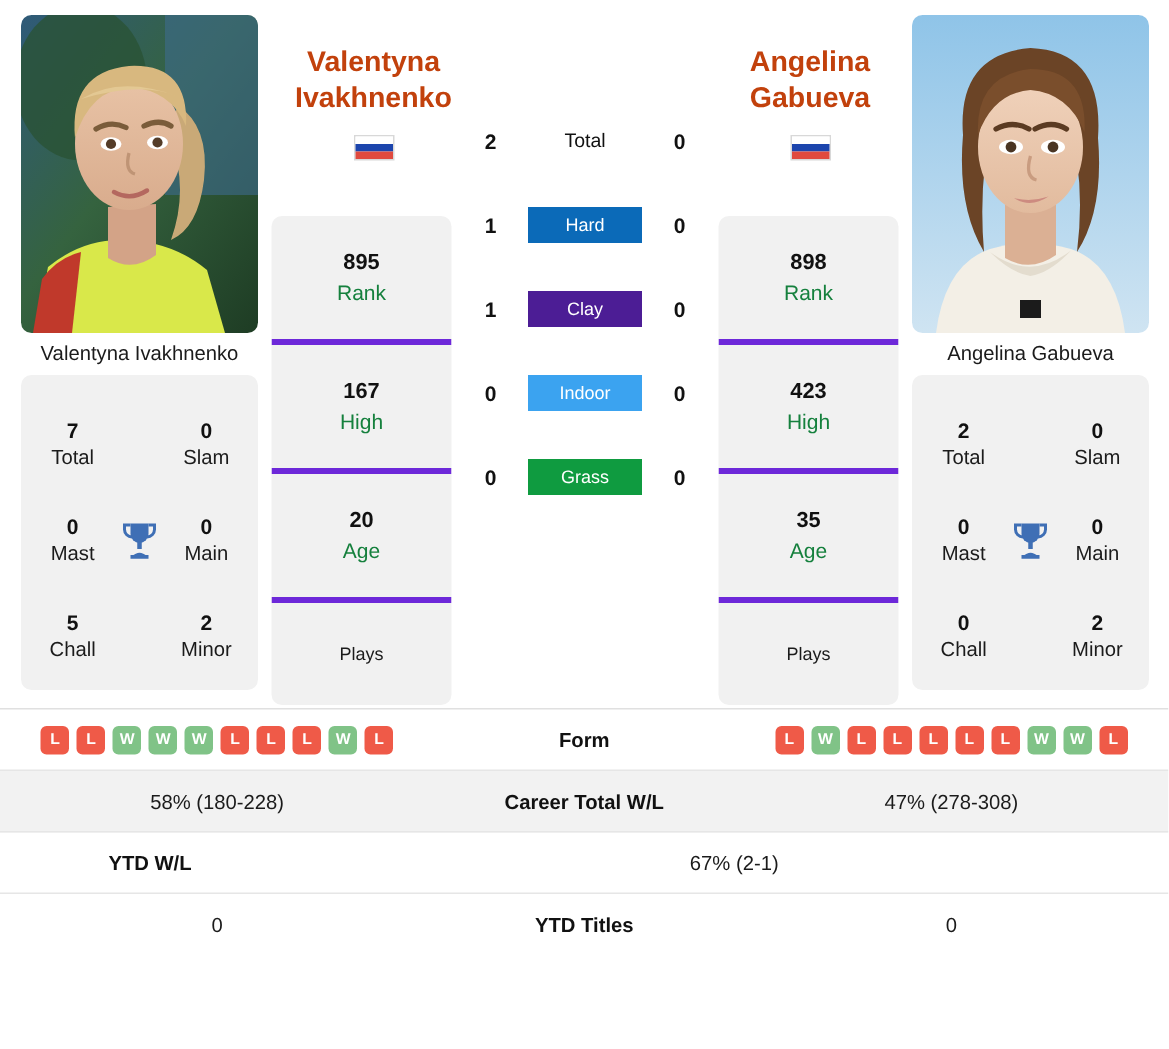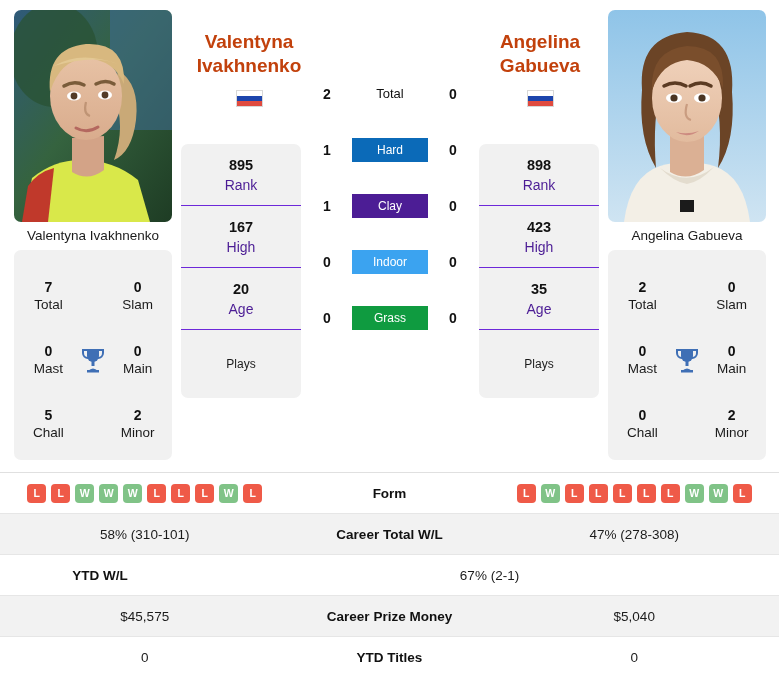--- a/index.html
+++ b/index.html
@@ -69,30 +69,30 @@
     width: 120px;
     flex: 0 0 120px;
     margin: 134px 9px 0 9px;
   }
   .rank-card {
     background: #f1f1f1;
     border-radius: 7px;
     overflow: hidden;
   }
   .rank-cell {
-    height: 62px;
+    height: 86px;
     display: flex;
     flex-direction: column;
     align-items: center;
     justify-content: center;
-    border-bottom: 1px solid #6d28d9;
+    border-bottom: 4px solid #6d28d9;
   }
   .rank-cell:last-child { border-bottom: none; height: 68px; }
   .rank-cell .num { font-size: 14.5px; font-weight: bold; line-height: 20px; }
-  .rank-cell .lbl { font-size: 14px; line-height: 20px; color: #4c1d95; }
+  .rank-cell .lbl { font-size: 14px; line-height: 20px; color: #15803d; }
   .rank-cell .plays { font-size: 12px; color: #1b1b1b; }
 
   
   .center-col {
     flex: 1 1 auto;
     padding-top: 56px;
     display: flex;
     flex-direction: column;
   }
   .surf-row {
@@ -491,35 +491,30 @@
             <div class="badge L">L</div>
             <div class="badge L">L</div>
             <div class="badge W">W</div>
             <div class="badge W">W</div>
             <div class="badge L">L</div>
           </div>
       </div>
     </div>
 
     <div class="trow alt">
-      <div class="tc-left">58% (310-101)</div>
+      <div class="tc-left">58% (180-228)</div>
       <div class="tc-mid">Career Total W/L</div>
       <div class="tc-right">47% (278-308)</div>
     </div>
 
     <div class="trow">
       <div class="tc-mid">YTD W/L</div>
       <div class="tc-right">67% (2-1)</div>
     </div>
 
-    <div class="trow alt">
-      <div class="tc-left">$45,575</div>
-      <div class="tc-mid">Career Prize Money</div>
-      <div class="tc-right">$5,040</div>
-    </div>
 
     <div class="trow last">
       <div class="tc-left">0</div>
       <div class="tc-mid">YTD Titles</div>
       <div class="tc-right">0</div>
     </div>
   </div>
 </div>
 
 </body></html>

